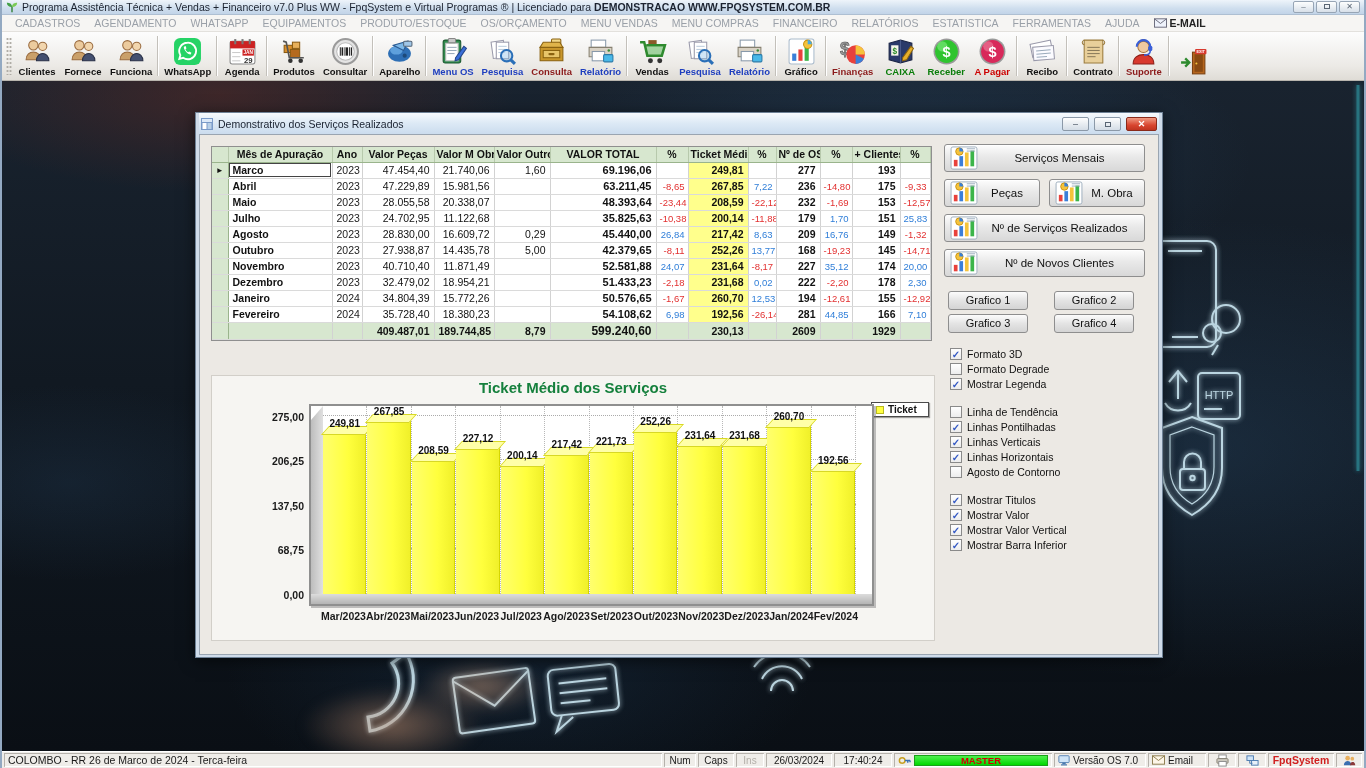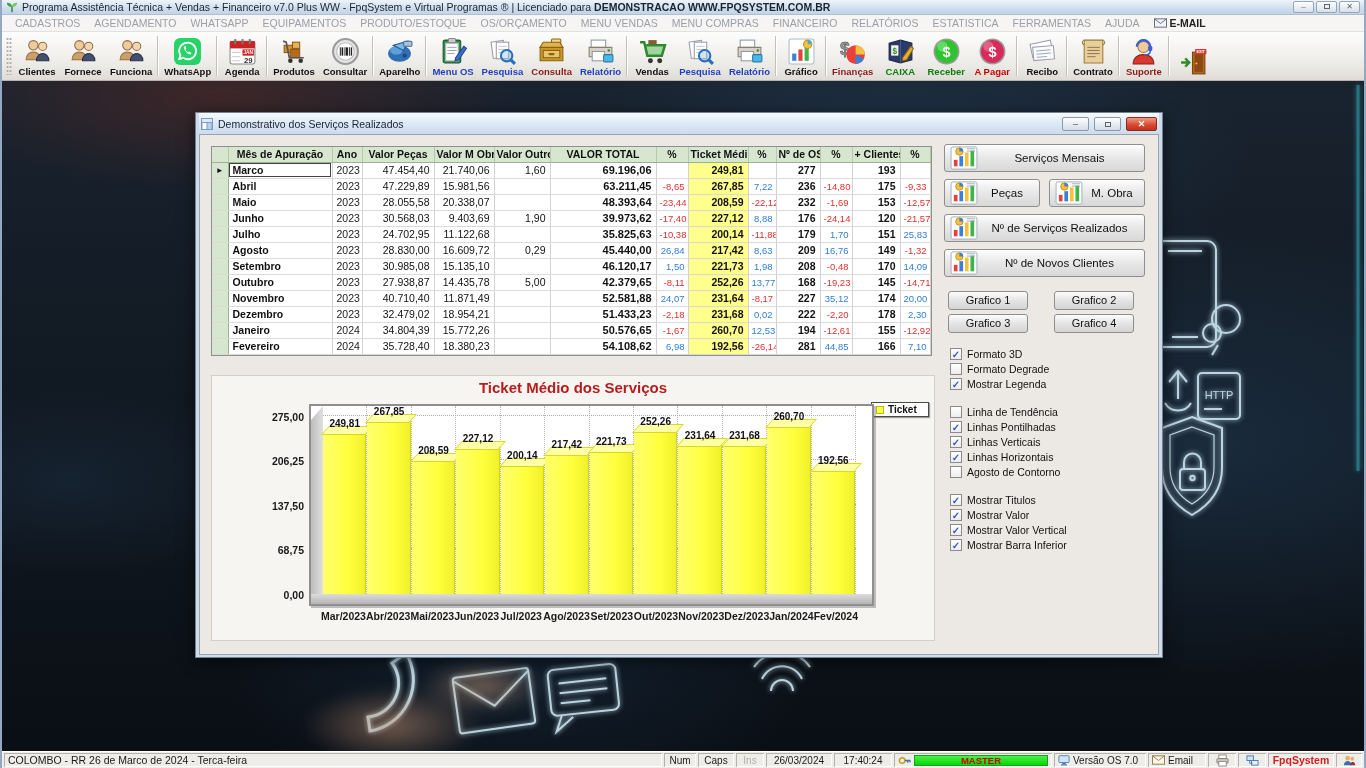--- a/index.html
+++ b/index.html
@@ -82,21 +82,21 @@
   .grid td.pct { text-align:right; font-size:9.5px; padding:0 3px; }
   .grid td.pct.neg { color:#e23030; }
   .grid td.pct.pos { color:#2f7ed8; }
   .grid tr.totals td { background:#d7e7cf; font-weight:bold; border-top:1px solid #9ab48c; height:17px; }
   .grid tr.totals td.ticket { background:#d7e7cf; }
   .grid tr.totals td.total { font-size:12px; }
 
   
   .chart-panel { position:absolute; left:11px; top:240px; width:724px; height:266px;
     background:#f6f5f2; border:1px solid #d2cfc9; }
-  .chart-title { position:absolute; top:3px; left:0; right:0; text-align:center; font-size:15px; font-weight:bold; color:#b91c1c; }
+  .chart-title { position:absolute; top:3px; left:0; right:0; text-align:center; font-size:15px; font-weight:bold; color:#15803d; }
   .legend { position:absolute; right:5px; top:26px; width:58px; height:15px; background:#fff;
     border:1px solid #4a4a4a; box-shadow:1px 1px 1px rgba(0,0,0,.35); display:flex; align-items:center; gap:4px; padding:0 4px; }
   .legend .swatch { width:8px; height:8px; background:#ffff42; border:1px solid #b9b920; }
   .legend .ltext { font-size:10px; font-weight:bold; }
   .plot { position:absolute; left:97px; top:28px; width:565px; height:202px; background:#fff;
     border:2px solid #8f8f8f; box-shadow:2px 2px 0 rgba(120,120,120,.45); }
   .wall { position:absolute; left:0; top:0; bottom:0; width:12px; background:linear-gradient(90deg,#bdbdbd,#e0e0e0);
     clip-path:polygon(0 14px,100% 0,100% 100%,0 100%); }
   .floor { position:absolute; left:0; right:0; bottom:0; height:10px; background:linear-gradient(#dcdcdc,#b4b4b4); }
   .bars { position:absolute; left:12px; right:16px; top:0; bottom:10px; display:flex; }
@@ -693,36 +693,20 @@
                   <td class="pct neg">-23,44</td>
                   <td class="ticket">208,59</td>
                   <td class="pct neg">-22,12</td>
                   <td class="osn">232</td>
                   <td class="pct neg">-1,69</td>
                   <td class="cli">153</td>
                   <td class="pct neg">-12,57</td>
                 </tr>
                 <tr class="">
                   <td class="mk"></td>
-                  <td class="mes">Junho</td>
-                  <td class="ano">2023</td>
-                  <td class="num">30.568,03</td>
-                  <td class="num">9.403,69</td>
-                  <td class="num">1,90</td>
-                  <td class="total">39.973,62</td>
-                  <td class="pct neg">-17,40</td>
-                  <td class="ticket">227,12</td>
-                  <td class="pct pos">8,88</td>
-                  <td class="osn">176</td>
-                  <td class="pct neg">-24,14</td>
-                  <td class="cli">120</td>
-                  <td class="pct neg">-21,57</td>
-                </tr>
-                <tr class="">
-                  <td class="mk"></td>
                   <td class="mes">Julho</td>
                   <td class="ano">2023</td>
                   <td class="num">24.702,95</td>
                   <td class="num">11.122,68</td>
                   <td class="num"></td>
                   <td class="total">35.825,63</td>
                   <td class="pct neg">-10,38</td>
                   <td class="ticket">200,14</td>
                   <td class="pct neg">-11,88</td>
                   <td class="osn">179</td>
@@ -738,36 +722,20 @@
                   <td class="num">16.609,72</td>
                   <td class="num">0,29</td>
                   <td class="total">45.440,00</td>
                   <td class="pct pos">26,84</td>
                   <td class="ticket">217,42</td>
                   <td class="pct pos">8,63</td>
                   <td class="osn">209</td>
                   <td class="pct pos">16,76</td>
                   <td class="cli">149</td>
                   <td class="pct neg">-1,32</td>
-                </tr>
-                <tr class="">
-                  <td class="mk"></td>
-                  <td class="mes">Setembro</td>
-                  <td class="ano">2023</td>
-                  <td class="num">30.985,08</td>
-                  <td class="num">15.135,10</td>
-                  <td class="num"></td>
-                  <td class="total">46.120,17</td>
-                  <td class="pct pos">1,50</td>
-                  <td class="ticket">221,73</td>
-                  <td class="pct pos">1,98</td>
-                  <td class="osn">208</td>
-                  <td class="pct neg">-0,48</td>
-                  <td class="cli">170</td>
-                  <td class="pct pos">14,09</td>
                 </tr>
                 <tr class="">
                   <td class="mk"></td>
                   <td class="mes">Outubro</td>
                   <td class="ano">2023</td>
                   <td class="num">27.938,87</td>
                   <td class="num">14.435,78</td>
                   <td class="num">5,00</td>
                   <td class="total">42.379,65</td>
                   <td class="pct neg">-8,11</td>
@@ -835,20 +803,36 @@
                   <td class="num"></td>
                   <td class="total">54.108,62</td>
                   <td class="pct pos">6,98</td>
                   <td class="ticket">192,56</td>
                   <td class="pct neg">-26,14</td>
                   <td class="osn">281</td>
                   <td class="pct pos">44,85</td>
                   <td class="cli">166</td>
                   <td class="pct pos">7,10</td>
                 </tr>
+                <tr class="totals">
+                  <td class="mk"></td>
+                  <td class="mes"></td>
+                  <td class="ano"></td>
+                  <td class="num">409.487,01</td>
+                  <td class="num">189.744,85</td>
+                  <td class="num">8,79</td>
+                  <td class="total">599.240,60</td>
+                  <td class="pct"></td>
+                  <td class="ticket">230,13</td>
+                  <td class="pct"></td>
+                  <td class="osn">2609</td>
+                  <td class="pct"></td>
+                  <td class="cli">1929</td>
+                  <td class="pct"></td>
+                </tr>
               </tbody>
             </table>
         </div>
 
         <div class="chart-panel" id="chart-panel">
           <div class="chart-title">Ticket Médio dos Serviços</div>
           <div class="legend">
             <span class="swatch"></span>
             <span class="ltext">Ticket</span>
           </div>

